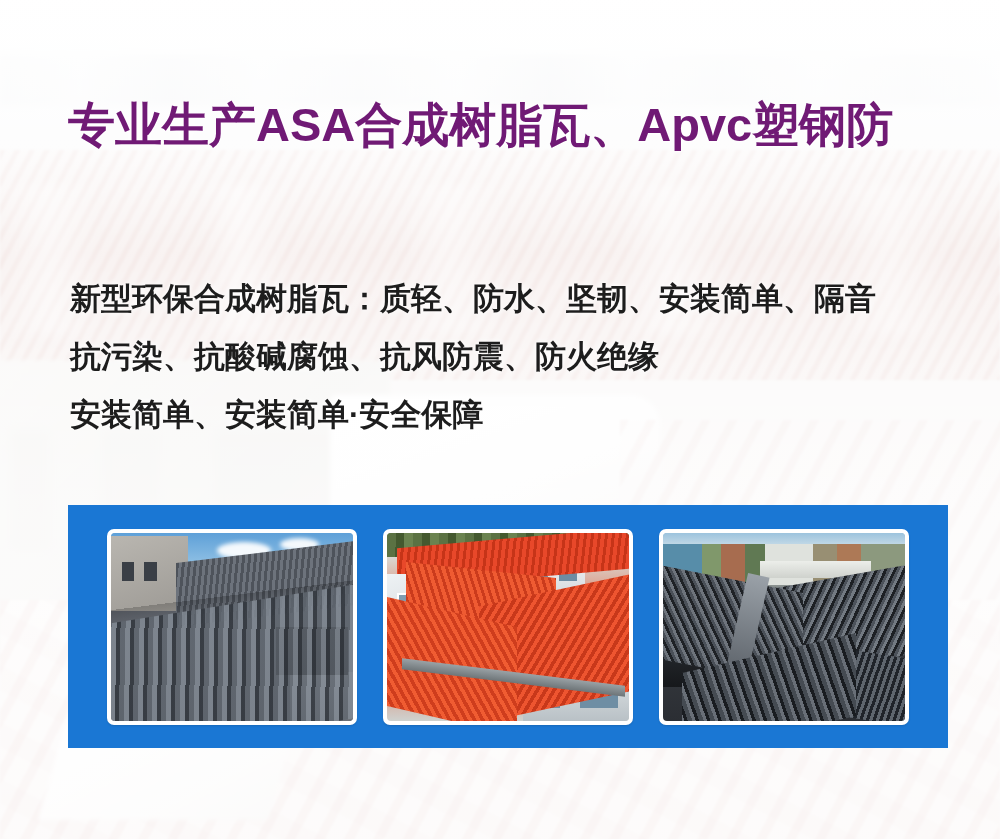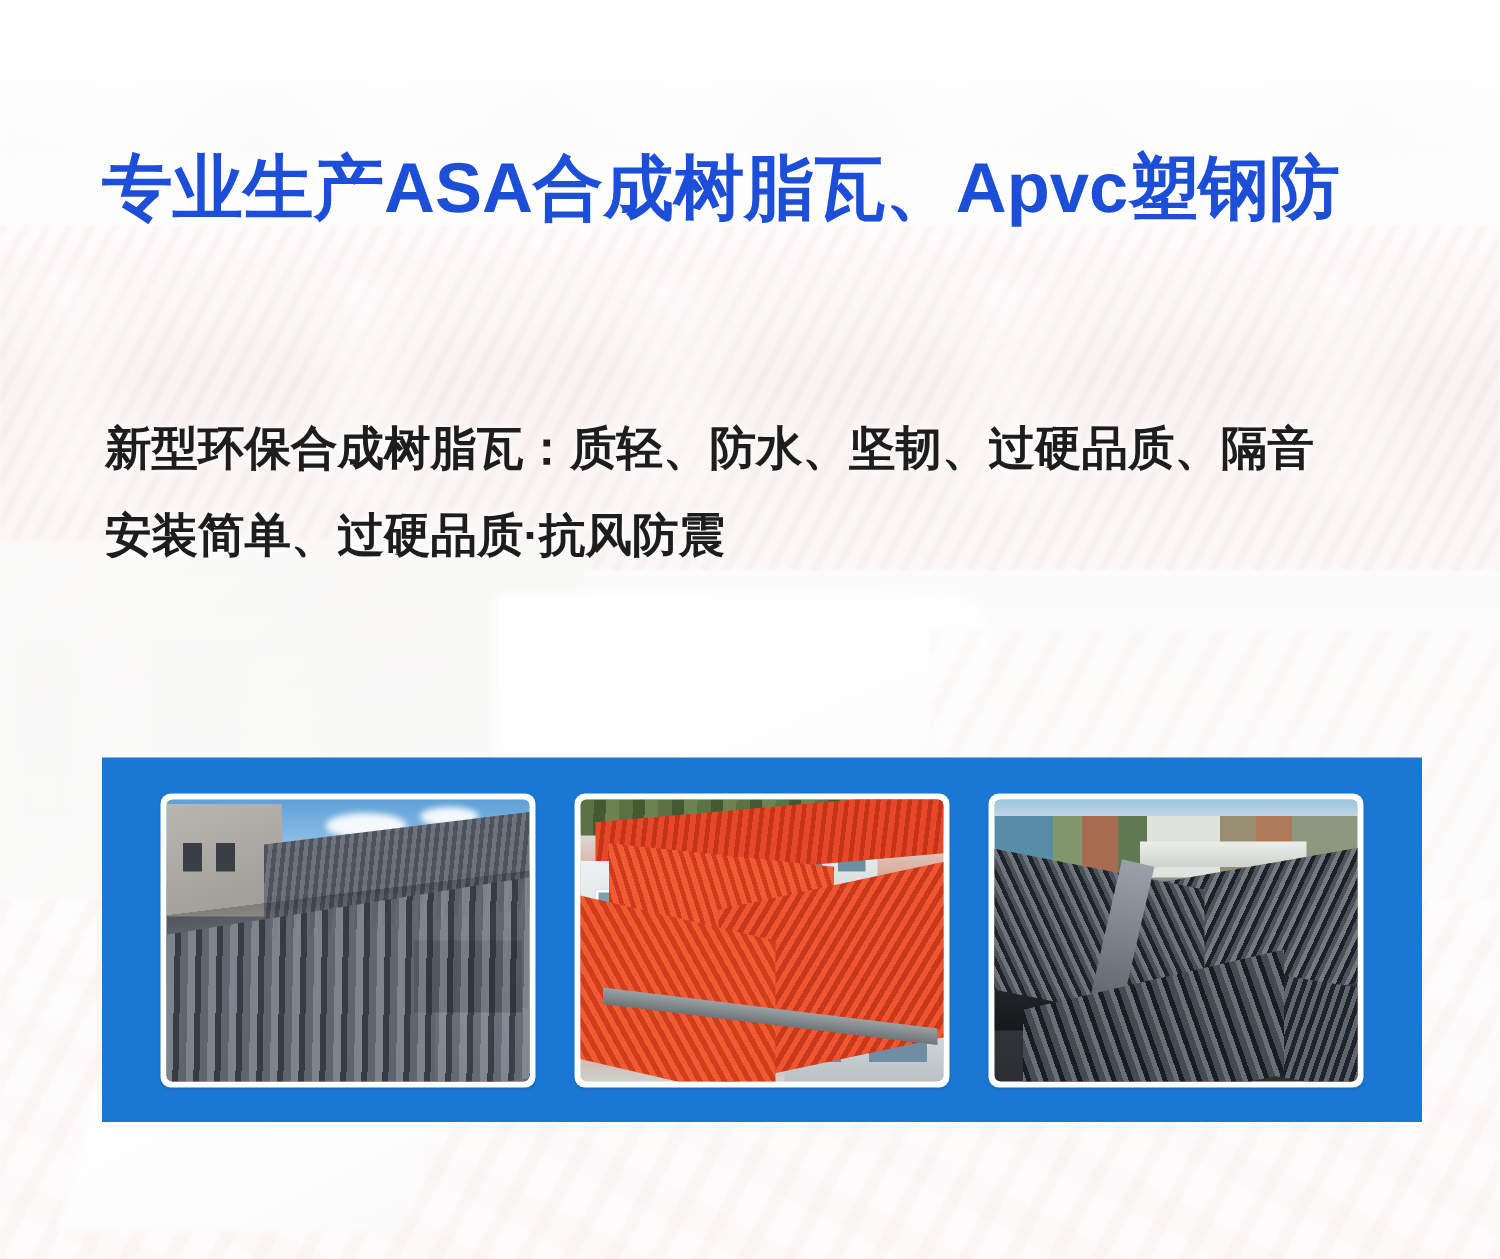--- a/index.html
+++ b/index.html
@@ -121,21 +121,21 @@
 
   .headline {
     position:absolute; left:68px; top:96px;
     width:880px;
   }
   .headline-line {
     font-size:47px;
     font-weight:bold;
     line-height:58px;
     letter-spacing:0px;
-    color:#1d4ed8;
+    color:#701a75;
     white-space:nowrap;
     text-shadow:
       0 0 6px rgba(255,255,255,.95),
       0 0 12px rgba(255,255,255,.85),
       1px 1px 0 rgba(255,255,255,.7);
   }
 
   .subhead {
     position:absolute; left:70px; top:270px;
     width:890px;
@@ -352,22 +352,23 @@
     <div class="bg-wash"></div>
   </div>
 
   <div class="content">
 
     <div class="headline">
       <div class="headline-line">专业生产ASA合成树脂瓦、Apvc塑钢防</div>
     </div>
 
     <div class="subhead">
-      <div class="sub-line">新型环保合成树脂瓦：质轻、防水、坚韧、过硬品质、隔音</div>
-      <div class="sub-line">安装简单、过硬品质·抗风防震</div>
+      <div class="sub-line">新型环保合成树脂瓦：质轻、防水、坚韧、安装简单、隔音</div>
+      <div class="sub-line">抗污染、抗酸碱腐蚀、抗风防震、防火绝缘</div>
+      <div class="sub-line">安装简单、安装简单·安全保障</div>
     </div>
 
     <div class="gallery">
 
       <div class="photo-frame">
         <div class="photo ph-grey">
           <div class="sky"></div>
           <div class="cloud" style="left:44%;top:5%;width:22%;height:9%;"></div>
           <div class="cloud" style="left:70%;top:3%;width:16%;height:7%;"></div>
           <div class="wall-left"></div>

